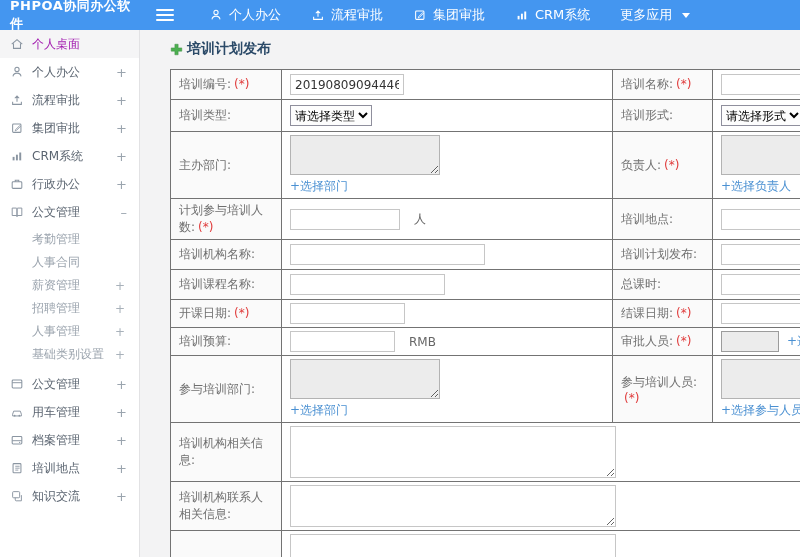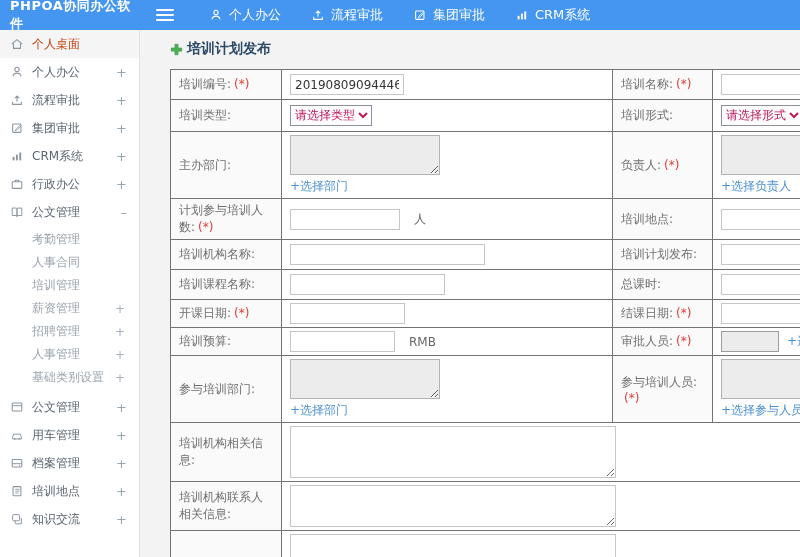--- a/index.html
+++ b/index.html
@@ -16,21 +16,21 @@
     font-size:13px; cursor:pointer; }
   .topnav svg { width:14px; height:14px; color:#fff; }
   .caret { width:0; height:0; border-left:4px solid transparent; border-right:4px solid transparent;
     border-top:5px solid #fff; margin-left:4px; }
 
   
   .sidebar { position:absolute; left:0; top:30px; width:140px; height:527px; background:#fff;
     border-right:1px solid #e2e2e4; overflow:hidden; }
   .menu-item { display:flex; align-items:center; height:28px; padding:0 12px 0 10px;
     font-size:12px; color:#5a6470; cursor:pointer; }
-  .menu-item.active { background:#f5f5f6; color:#c2410c; }
+  .menu-item.active { background:#f5f5f6; color:#a21caf; }
   .menu-item svg { width:14px; height:14px; color:#8a95a1; margin-right:8px; flex:none; }
   .expander { margin-left:auto; color:#9aa4ae; font-size:13px; line-height:1; }
   .submenu { padding:2px 0 4px 0; }
   .submenu-item { display:flex; align-items:center; height:23px; padding:0 14px 0 32px;
     font-size:12px; color:#9aa3ad; cursor:pointer; }
   .submenu-item .expander { font-size:12px; color:#a8b1ba; }
 
   
   .main { position:absolute; left:141px; top:30px; width:659px; height:527px;
     background:#f3f3f4; overflow:hidden; padding:10px 0 8px 29px; }
@@ -41,21 +41,21 @@
   table.form { border-collapse:collapse; table-layout:fixed; width:940px; background:#fff; }
   table.form td { border:1px solid #737373; font-size:12px; vertical-align:middle; padding:3px 8px; }
   td.lbl { background:#fafafa; color:#6f6f6f; }
   td.fld { background:#fff; color:#333; }
   .req { color:#e03c3c; margin-left:3px; }
   .txt { height:21px; border:1px solid #c6c6c6; font-size:12px; padding:0 4px; color:#333;
     font-family:inherit; }
   .w130{width:114px} .w110{width:110px} .w195{width:195px} .w155{width:155px}
   .w115{width:115px} .w105{width:105px} .w150{width:150px} .w58{width:58px}
   select.sel { height:21px; font-size:12px; border:1px solid #8f8f9d; background:#fdfdfd;
-    color:#be185d; font-family:Liberation Mono, monospace; }
+    color:#000000; font-family:Liberation Sans, sans-serif; }
   .suffix { margin-left:6px; color:#666; }
   a.flink { color:#4a90d2; text-decoration:none; font-size:12px; white-space:nowrap; }
   textarea.gta { width:150px; height:40px; background:#ececec; border:1px solid #b3b3b3;
     display:block; font-family:inherit; font-size:12px; }
   textarea.bigta { width:326px; height:52px; background:#fff; border:1px solid #c6c6c6;
     display:block; font-family:inherit; font-size:12px; }
   textarea.mta { height:42px; }
   .ta-link { display:inline-block; margin-top:3px; }
   .inline-row { display:flex; align-items:center; gap:8px; }
 </style>
@@ -143,20 +143,24 @@
           <use href="#ic-edit"></use>
         </svg>
       <span>集团审批</span>
     </div>
     <div class="nav-item">
       <svg>
           <use href="#ic-chart"></use>
         </svg>
       <span>CRM系统</span>
     </div>
+    <div class="nav-item">
+      <span>更多应用</span>
+      <span class="caret"></span>
+    </div>
   </div>
 </div>
 
 <div class="sidebar">
   <div class="menu-item active">
     <svg>
         <use href="#ic-home"></use>
       </svg>
     <span>个人桌面</span>
   </div>
@@ -202,23 +206,20 @@
     <span>公文管理</span>
     <span class="expander">–</span>
   </div>
 
   <div class="submenu">
     <div class="submenu-item">
       <span>考勤管理</span>
       </div>
     <div class="submenu-item">
       <span>人事合同</span>
-      </div>
-    <div class="submenu-item">
-      <span>培训管理</span>
       </div>
     <div class="submenu-item">
       <span>薪资管理</span>
       <span class="expander">+</span>
       </div>
     <div class="submenu-item">
       <span>招聘管理</span>
       <span class="expander">+</span>
       </div>
     <div class="submenu-item">

